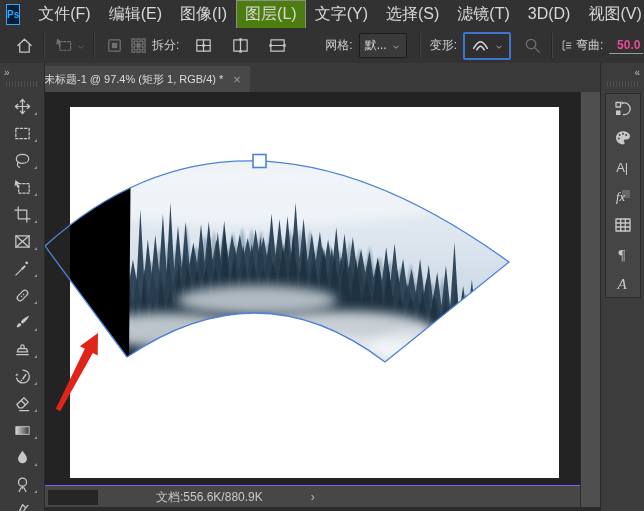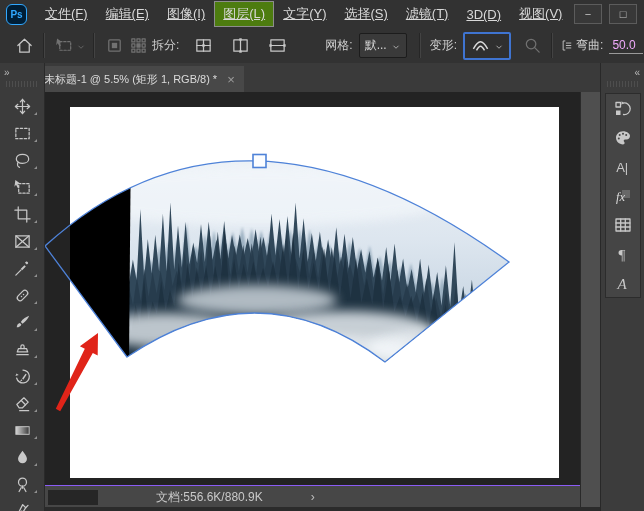--- a/index.html
+++ b/index.html
@@ -3,43 +3,43 @@
 <meta charset="utf-8">
 <style>
   html,body{margin:0;padding:0;background:#1a1a1a;}
   #app{position:relative;width:644px;height:511px;background:#2e2e2e;overflow:hidden;
        font-family:"Liberation Sans",sans-serif;-webkit-user-select:none;user-select:none;
        box-shadow:inset 0 0 0 1px #101010;}
   
   .menubar{position:absolute;left:0;top:0;right:0;height:28px;background:#323232;
            border-bottom:1px solid #252525;display:flex;align-items:center;}
   .pslogo{width:19px;height:19px;margin:0 9px 0 6px;background:#001e36;border:1px solid #31a8ff;
-          border-radius:6px;color:#31a8ff;font-size:10px;font-weight:bold;
+          border-radius:0;color:#31a8ff;font-size:10px;font-weight:bold;
           display:flex;align-items:center;justify-content:center;}
-  .menu-item{color:#d8d8d8;font-size:13px;padding:3px 8px;margin:4px 1px;white-space:nowrap;text-decoration:underline;}
+  .menu-item{color:#d8d8d8;font-size:16px;padding:3px 8px;margin:4px 1px;white-space:nowrap;}
   .menu-item.active{outline:1px solid #8d8d8d;background:#4d7c0f;}
   .win-controls{margin-left:auto;display:flex;gap:7px;margin-right:7px;}
   .win-btn{width:26px;height:18px;border:1px solid #5c5c5c;background:#383838;color:#c6c6c6;
            font-size:11px;line-height:1;display:flex;align-items:center;justify-content:center;}
   
   .optionsbar{position:absolute;left:0;top:28px;right:0;height:35px;background:#323232;
               border-bottom:1px solid #1e1e1e;display:flex;align-items:center;
               font-size:12px;color:#cfcfcf;}
   .optionsbar .lab{margin:0 6px 0 2px;white-space:nowrap;}
   .sep{width:1px;align-self:stretch;margin:5px 7px;background:#262626;border-right:1px solid #434343;}
   .opt-ic{width:24px;height:24px;display:flex;align-items:center;justify-content:center;flex:0 0 auto;}
   .opt-ic svg{width:19px;height:19px;}
   .opt-btn{width:28px;height:26px;display:flex;align-items:center;justify-content:center;border-radius:2px;}
   .opt-btn svg{width:19px;height:19px;}
   .disabled{opacity:.42;}
   .chev{width:10px;height:10px;flex:0 0 auto;}
   .dropdown{height:23px;background:#3a3a3a;border:1px solid #1c1c1c;border-radius:2px;
             display:flex;align-items:center;padding:0 5px;gap:4px;color:#d6d6d6;}
   .dropdown.blue{border:2px solid #3f74d1;background:#2f2f2f;height:24px;}
-  .bend-value{border-bottom:1px solid #9a9a9a;color:#f0abfc;padding:0 3px 1px 3px;min-width:28px;}
+  .bend-value{border-bottom:1px solid #9a9a9a;color:#ec4899;padding:0 3px 1px 3px;min-width:28px;text-align:right;font-weight:bold;}
   
   .tabbar{position:absolute;left:33px;top:63px;width:567px;height:29px;background:#3a3a3a;}
   .tab{position:absolute;left:2px;top:3px;height:26px;background:#484848;color:#dcdcdc;
        font-size:11px;display:flex;align-items:center;padding:0 9px;gap:10px;white-space:nowrap;}
   .tab-close{color:#9d9d9d;font-size:13px;}
   
   .leftdock{position:absolute;left:0;top:63px;width:45px;height:448px;background:#3b3b3b;
             border-right:1px solid #2a2a2a;box-sizing:border-box;}
   .dock-head{height:14px;display:flex;align-items:center;padding:2px 4px 0 4px;color:#b9b9b9;font-size:10px;}
   .grip{height:6px;margin:2px 6px 6px 6px;background:repeating-linear-gradient(90deg,#4e4e4e 0 1px,transparent 1px 3px);}
@@ -212,21 +212,21 @@
             <path d="M7 3.5H4.5v13H7M9 6.5h6.5M9 10h6.5M9 13.5h6.5"></path>
           </g>
         </svg>
       </span>
     <span class="lab">弯曲:</span>
     <span class="bend-value">50.0</span>
   </div>
 
   <div class="tabbar">
     <div class="tab">
-      <span>未标题-1 @ 5.5% (矩形 1, RGB/8) *</span>
+      <span>未标题-1 @ 97.4% (矩形 1, RGB/4) *</span>
       <span class="tab-close">×</span>
     </div>
   </div>
 
   <div class="leftdock">
     <div class="dock-head">
       <span>»</span>
     </div>
     <div class="grip"></div>
     <div>

